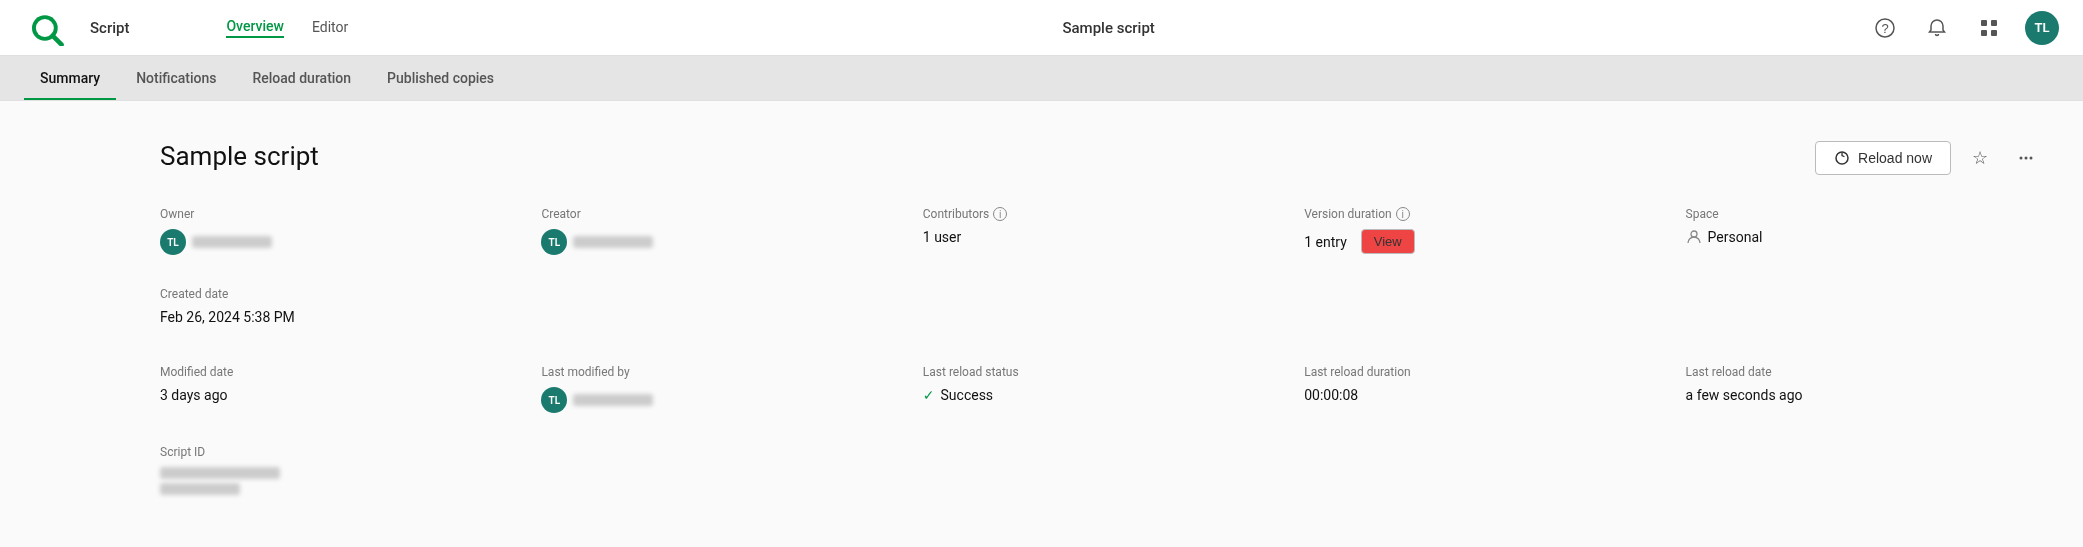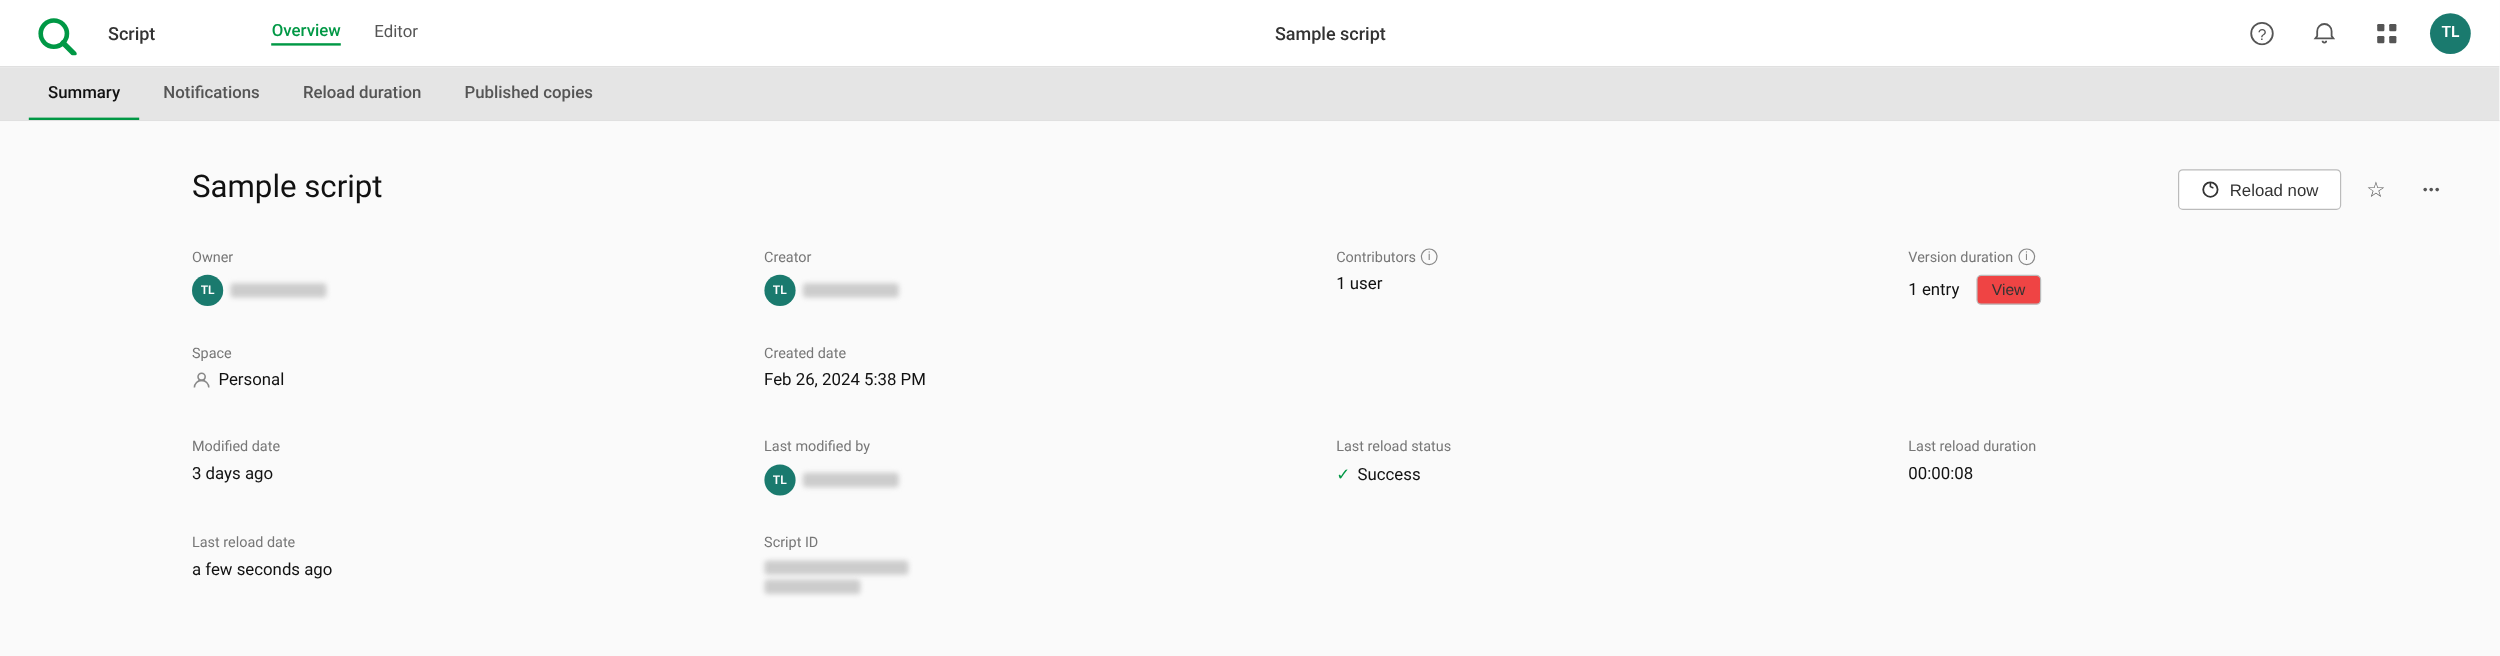--- a/index.html
+++ b/index.html
@@ -155,21 +155,21 @@
       align-items: center;
       justify-content: center;
       width: 34px;
       height: 34px;
       border-radius: 4px;
     }
 
     
     .meta-grid {
       display: grid;
-      grid-template-columns: repeat(4, 1fr);
+      grid-template-columns: repeat(5, 1fr);
       gap: 32px 24px;
       margin-bottom: 40px;
     }
 
     .meta-item {
       display: flex;
       flex-direction: column;
       gap: 8px;
     }
     .meta-label {

